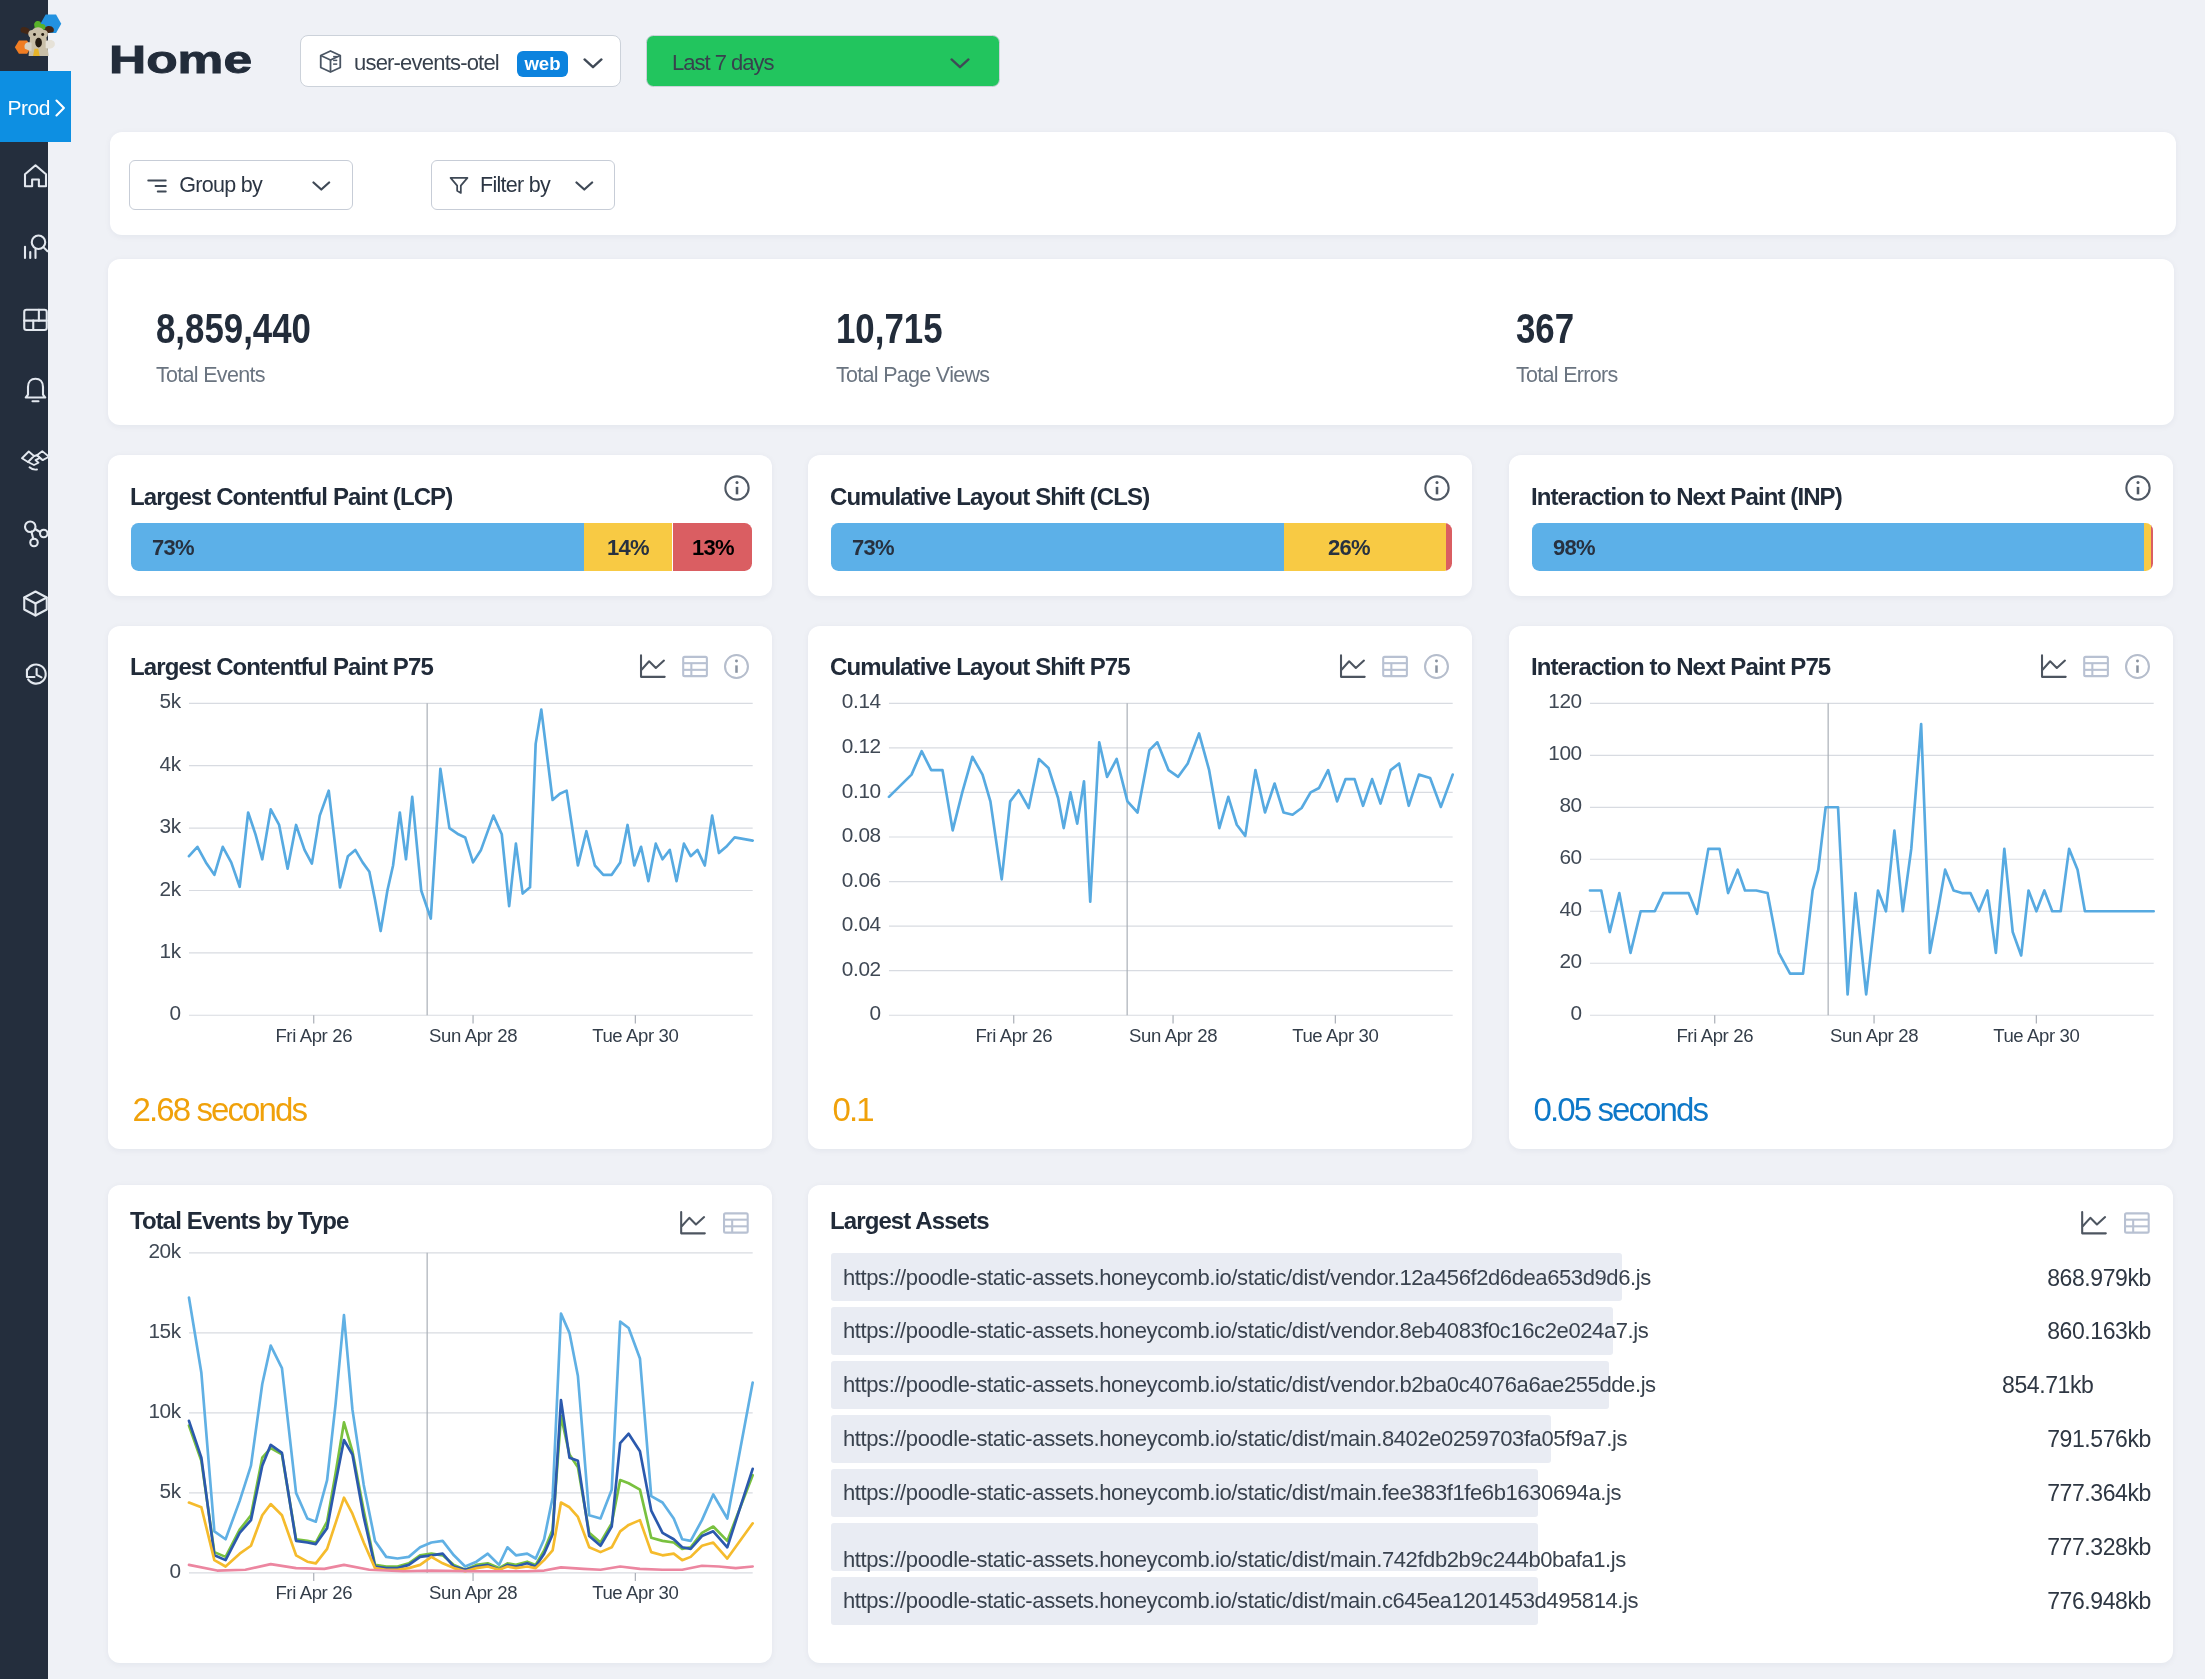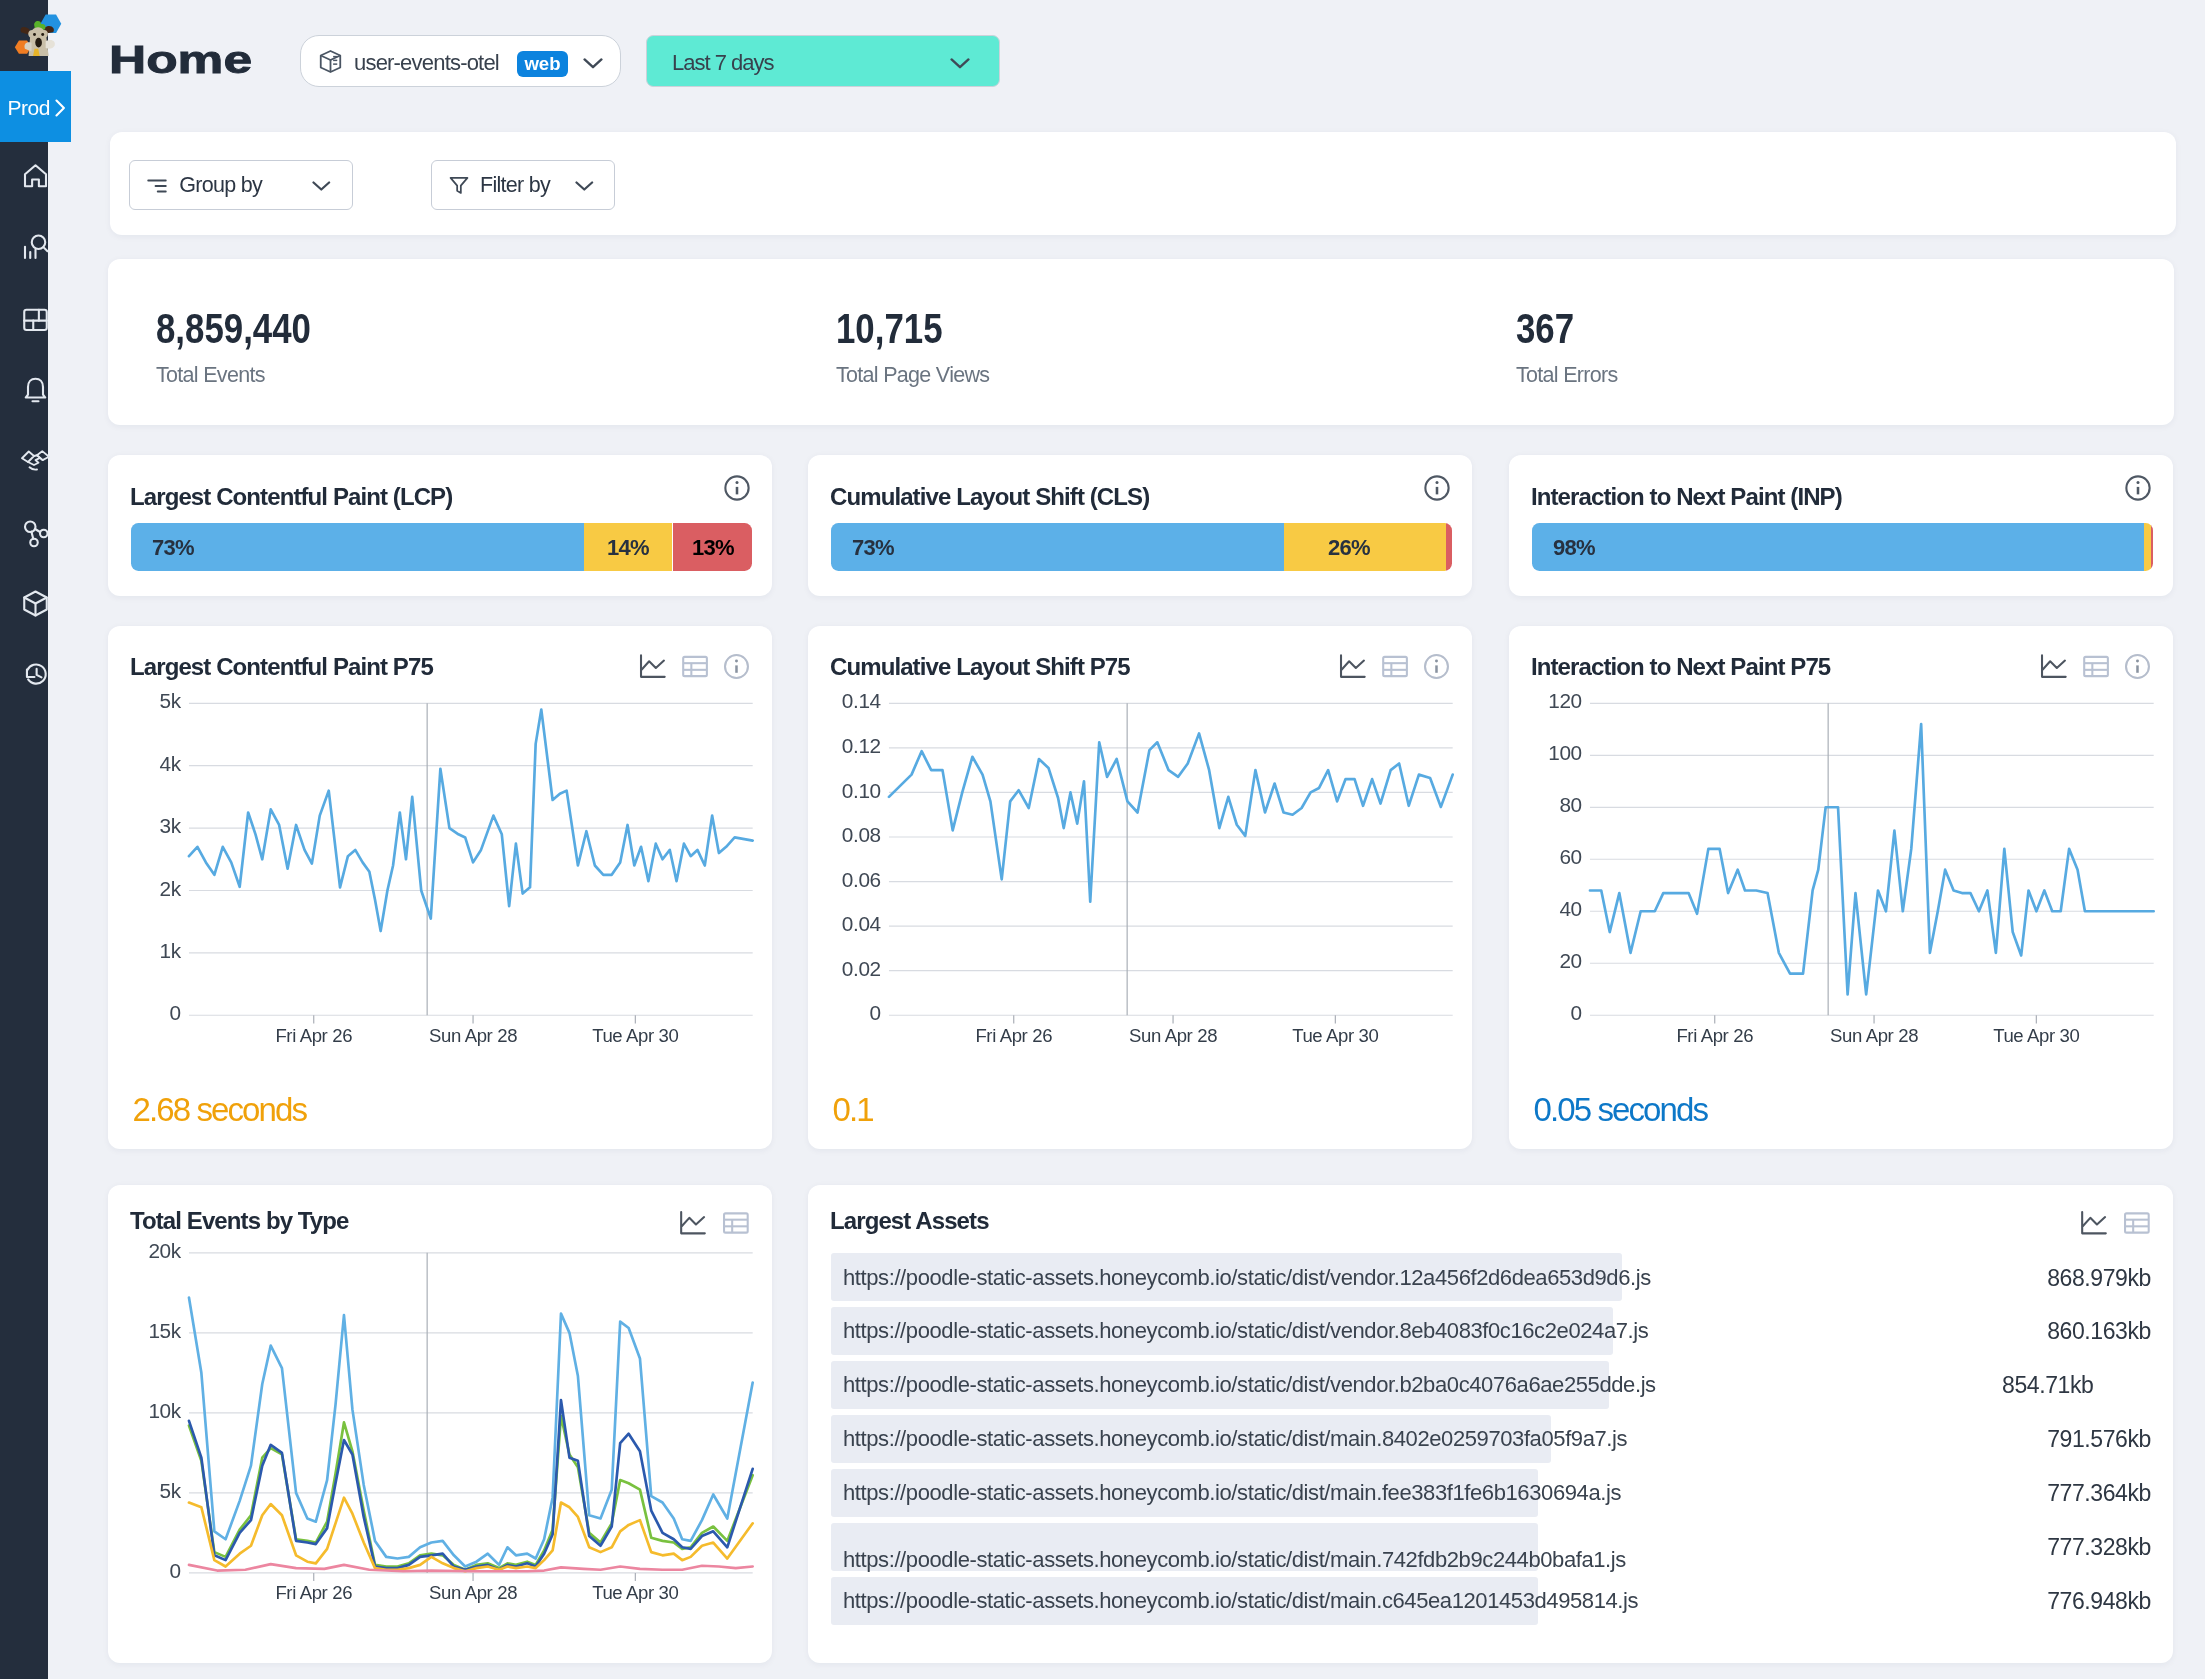--- a/index.html
+++ b/index.html
@@ -81,38 +81,38 @@
     </svg>
 <svg class="abs" style="left:19.3px;top:658px" width="33" height="33" viewBox="0 0 44 44">
       <g fill="none" stroke="#e3e8ef" stroke-width="2.8" stroke-linecap="round" stroke-linejoin="round">
         <path d="M12.2 28.6 A12.8 12.8 0 1 0 11.2 16.0"></path>
         <polyline points="10.6,15.4 10.6,25.4 20.6,25.4"></polyline>
         <polyline points="23.5,14.5 23.5,22.5 30,25.8"></polyline>
       </g>
     </svg>
 </div>
 <div class="abs" style="left:109px;top:40px;font-size:39px;font-weight:bold;color:#222c3a;line-height:1;transform:scaleX(1.32);transform-origin:left top;-webkit-text-stroke:0.9px #222c3a;">Home</div>
-<div class="abs" style="left:300px;top:35px;width:321px;height:52px;background:#fff;border:1.5px solid #ccd2da;border-radius:19px;">
+<div class="abs" style="left:300px;top:35px;width:321px;height:52px;background:#fff;border:1.5px solid #ccd2da;border-radius:8px;">
 <svg class="abs" style="left:15.6px;top:12px" width="27" height="27" viewBox="0 0 36 36">
       <g fill="none" stroke="#4a5563" stroke-width="2.4" stroke-linejoin="round">
         <path d="M5 10 L18 4 L31 10 L31 26 L18 32 L5 26 Z"></path>
         <polyline points="5,10 18,16 31,10"></polyline>
         <line x1="18" y1="16" x2="18" y2="32"></line>
         <line x1="21.5" y1="11.5" x2="27" y2="11.5" stroke-width="2"></line>
         <line x1="21.5" y1="16.5" x2="27" y2="16.5" stroke-width="2"></line>
         <line x1="21.5" y1="21.5" x2="27" y2="21.5" stroke-width="2"></line>
       </g>
     </svg>
 <div class="abs" style="left:53px;top:14px;font-size:22px;letter-spacing:-0.8px;color:#38414d;">user-events-otel</div>
 <div class="abs" style="left:216px;top:15px;width:51px;height:26px;background:#0c83de;border-radius:6px;color:#fff;font-size:18.6px;font-weight:bold;text-align:center;line-height:26px;">web</div>
 <svg class="abs" style="left:282px;top:21.5px" width="20" height="11" viewBox="0 0 27 15">
       <polyline points="2,2 13.5,12.5 25,2" fill="none" stroke="#3f4956" stroke-width="3.2" stroke-linecap="round" stroke-linejoin="round"></polyline>
     </svg>
 </div>
-<div class="abs" style="left:646px;top:35px;width:354px;height:52px;background:#5eead4;border:1.5px solid #ccd2da;border-radius:7.4px;">
+<div class="abs" style="left:646px;top:35px;width:354px;height:52px;background:#22c55e;border:1.5px solid #ccd2da;border-radius:7.4px;">
 <div class="abs" style="left:25px;top:14px;font-size:22px;letter-spacing:-1px;color:#38414d;">Last 7 days</div>
 <svg class="abs" style="left:303px;top:21.5px" width="20" height="11" viewBox="0 0 27 15">
       <polyline points="2,2 13.5,12.5 25,2" fill="none" stroke="#3f4956" stroke-width="3.2" stroke-linecap="round" stroke-linejoin="round"></polyline>
     </svg>
 </div>
 <div class="card" style="left:110px;top:132px;width:2066px;height:103px;">
 <div class="abs" style="left:19.3px;top:27.5px;width:224px;height:50px;border:1.5px solid #c7cdd7;border-radius:6px;">
  <svg class="abs" style="left:15.6px;top:14px" width="22" height="22" viewBox="0 0 30 30">
         <g stroke="#3f4956" stroke-width="2.5" stroke-linecap="round">
           <line x1="3" y1="7.5" x2="27" y2="7.5"></line>

